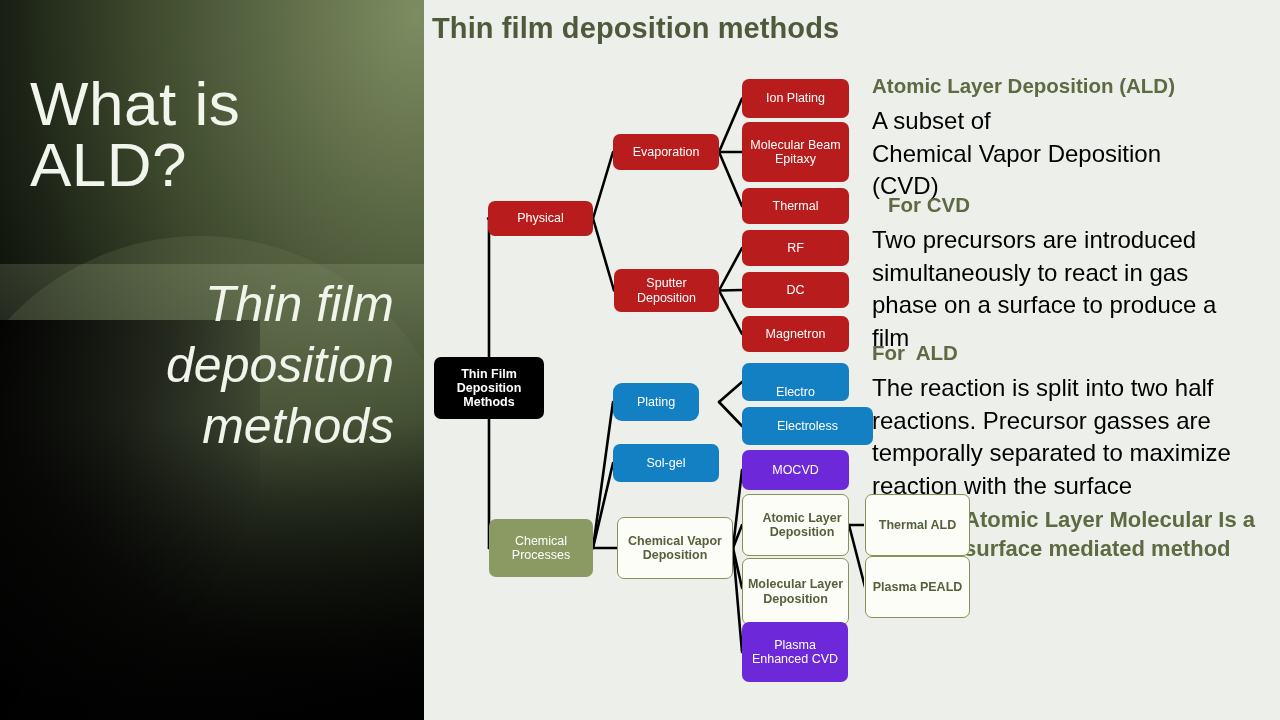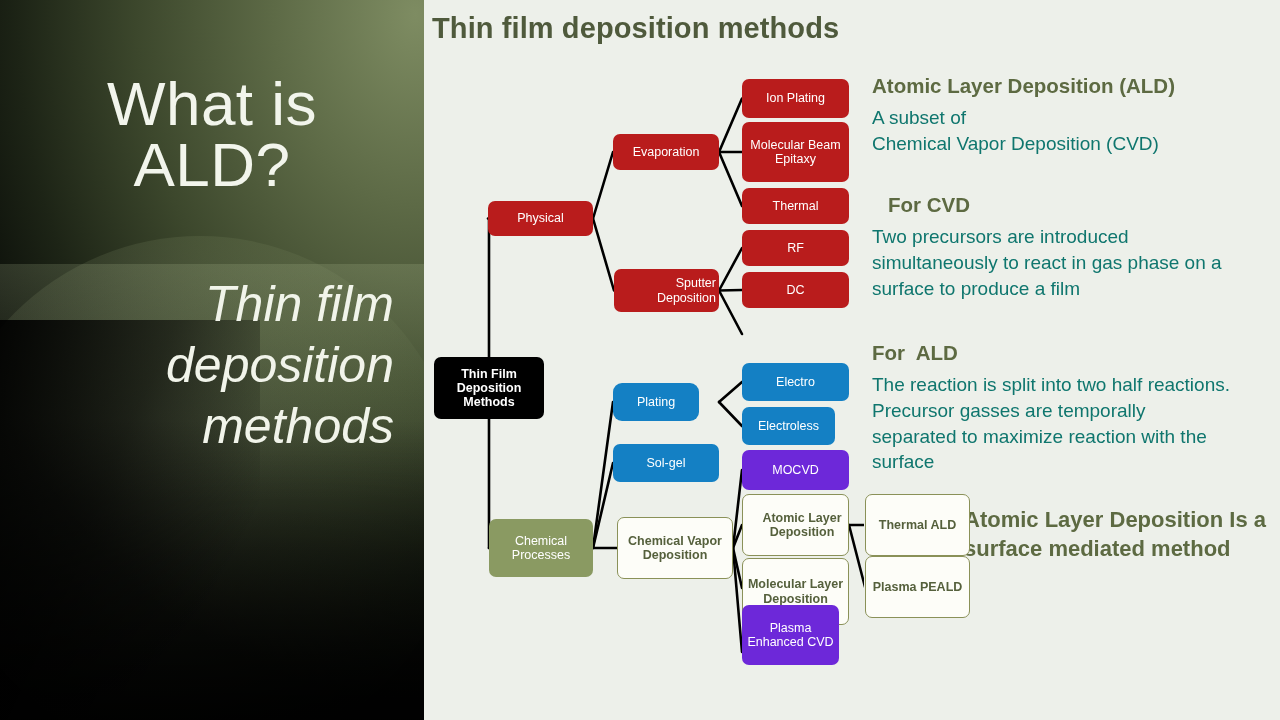--- a/index.html
+++ b/index.html
@@ -32,21 +32,21 @@
   .lp-dark{
     position:absolute;left:0;bottom:0;width:424px;height:300px;
     background:linear-gradient(180deg, rgba(0,0,0,0) 0%, rgba(0,0,0,0.45) 45%, rgba(0,0,0,0.88) 100%);
   }
   .lp-darkleft{
     position:absolute;left:0;bottom:0;width:260px;height:400px;
     background:linear-gradient(115deg, rgba(0,0,0,0.92) 0%, rgba(0,0,0,0.55) 40%, rgba(0,0,0,0) 78%);
   }
   #title-main{
     position:absolute;left:30px;top:74px;width:364px;
-    text-align:center;color:#f2f5ec;
+    text-align:left;color:#f2f5ec;
     font-size:62px;line-height:0.98;font-weight:400;
     letter-spacing:0.5px;
   }
   #title-sub{
     position:absolute;left:22px;top:274px;width:372px;
     text-align:right;color:#f1f4ea;
     font-size:50px;line-height:1.22;font-style:italic;font-weight:400;
   }
 
   
@@ -72,21 +72,21 @@
   .n-blue{background:#1480c4;color:#ffffff;}
   .n-purple{background:#6d28d9;color:#ffffff;}
   .n-white{background:#fdfdf8;color:#55603c;border:1.6px solid #8a9158;font-weight:bold;}
 
   
   #notes{position:absolute;left:440px;top:0;width:416px;height:720px;}
   .note-head{
     position:absolute;font-size:20.5px;font-weight:bold;color:#5d6a42;white-space:pre;
   }
   .note-body{
-    position:absolute;font-size:19px;line-height:1.36;color:#0f766e;width:360px;
+    position:absolute;font-size:24px;line-height:1.36;color:#000000;width:360px;
   }
   #closing{
     position:absolute;left:100px;top:505px;width:316px;
     font-size:22px;line-height:1.33;font-weight:bold;color:#5d6a42;
   }
 </style>
 </head>
 <body>
 
 <div id="slide">
@@ -136,21 +136,21 @@
         </div>
         <div class="node n-gray" style="left: 64px; top: 201px; width: 105px; height: 35px;">
           <span>Physical</span>
         </div>
         <div class="node n-green" style="left: 65px; top: 519px; width: 104px; height: 58px;">
           <span>Chemical Processes</span>
         </div>
         <div class="node n-gray" style="left: 189px; top: 134px; width: 106px; height: 36px;">
           <span>Evaporation</span>
         </div>
-        <div class="node n-gray" style="left: 190px; top: 269px; width: 105px; height: 43px; text-align: right;">
+        <div class="node n-gray" style="left: 190px; top: 269px; width: 105px; height: 43px;">
           <span>Sputter Deposition</span>
         </div>
         <div class="node n-blue" style="left: 189px; top: 383px; width: 86px; height: 38px; border-radius: 9px;">
           <span>Plating</span>
         </div>
         <div class="node n-blue" style="left: 189px; top: 444px; width: 106px; height: 38px;">
           <span>Sol-gel</span>
         </div>
         <div class="node n-white" style="left: 193px; top: 517px; width: 116px; height: 62px;">
           <span>Chemical Vapor Deposition</span>
@@ -163,36 +163,39 @@
         </div>
         <div class="node n-gray" style="left: 318px; top: 188px; width: 107px; height: 36px;">
           <span>Thermal</span>
         </div>
         <div class="node n-gray" style="left: 318px; top: 230px; width: 107px; height: 36px;">
           <span>RF</span>
         </div>
         <div class="node n-gray" style="left: 318px; top: 272px; width: 107px; height: 36px;">
           <span>DC</span>
         </div>
-        <div class="node n-blue" style="left: 318px; top: 363px; width: 107px; height: 38px;">
+        <div class="node n-gray" style="left: 318px; top: 316px; width: 107px; height: 36px;">
+          <span>Magnetron</span>
+        </div>
+        <div class="node n-blue" style="left: 318px; top: 363px; width: 107px; height: 38px; align-items: flex-end;">
           <span>Electro</span>
         </div>
-        <div class="node n-blue" style="left: 318px; top: 407px; width: 93px; height: 38px;">
+        <div class="node n-blue" style="left: 318px; top: 407px; width: 131px; height: 38px;">
           <span>Electroless</span>
         </div>
         <div class="node n-purple" style="left: 318px; top: 450px; width: 107px; height: 40px;">
           <span>MOCVD</span>
         </div>
         <div class="node n-white" style="left: 318px; top: 494px; width: 107px; height: 62px; padding-left: 16px;">
           <span>Atomic Layer Deposition</span>
         </div>
         <div class="node n-white" style="left: 318px; top: 558px; width: 107px; height: 67px;">
           <span>Molecular Layer Deposition</span>
         </div>
-        <div class="node n-purple" style="left: 318px; top: 605px; width: 97px; height: 60px;">
+        <div class="node n-purple" style="left: 318px; top: 622px; width: 106px; height: 60px;">
           <span>Plasma Enhanced CVD</span>
         </div>
         <div class="node n-white" style="left: 441px; top: 494px; width: 105px; height: 62px;">
           <span>Thermal ALD</span>
         </div>
         <div class="node n-white" style="left: 441px; top: 556px; width: 105px; height: 62px;">
           <span>Plasma PEALD</span>
         </div>
       </div>
 
@@ -200,17 +203,17 @@
       <div class="note-head" style="left:8px;top:74px;">Atomic Layer Deposition (ALD)</div>
       <div class="note-body" style="left:8px;top:105px;white-space:pre-line;">A subset of
 Chemical Vapor Deposition (CVD)</div>
 
       <div class="note-head" style="left:24px;top:193px;">For CVD</div>
       <div class="note-body" style="left:8px;top:224px;">Two precursors are introduced simultaneously to react in gas phase on a surface to produce a film</div>
 
       <div class="note-head" style="left:8px;top:341px;">For  ALD</div>
       <div class="note-body" style="left:8px;top:372px;">The reaction is split into two half reactions. Precursor gasses are temporally separated to maximize reaction with the surface</div>
 
-      <div id="closing">Atomic Layer Deposition Is a surface mediated method</div>
+      <div id="closing">Atomic Layer Molecular Is a surface mediated method</div>
     </div>
 
   </div>
 </div>
 
 </body></html>

